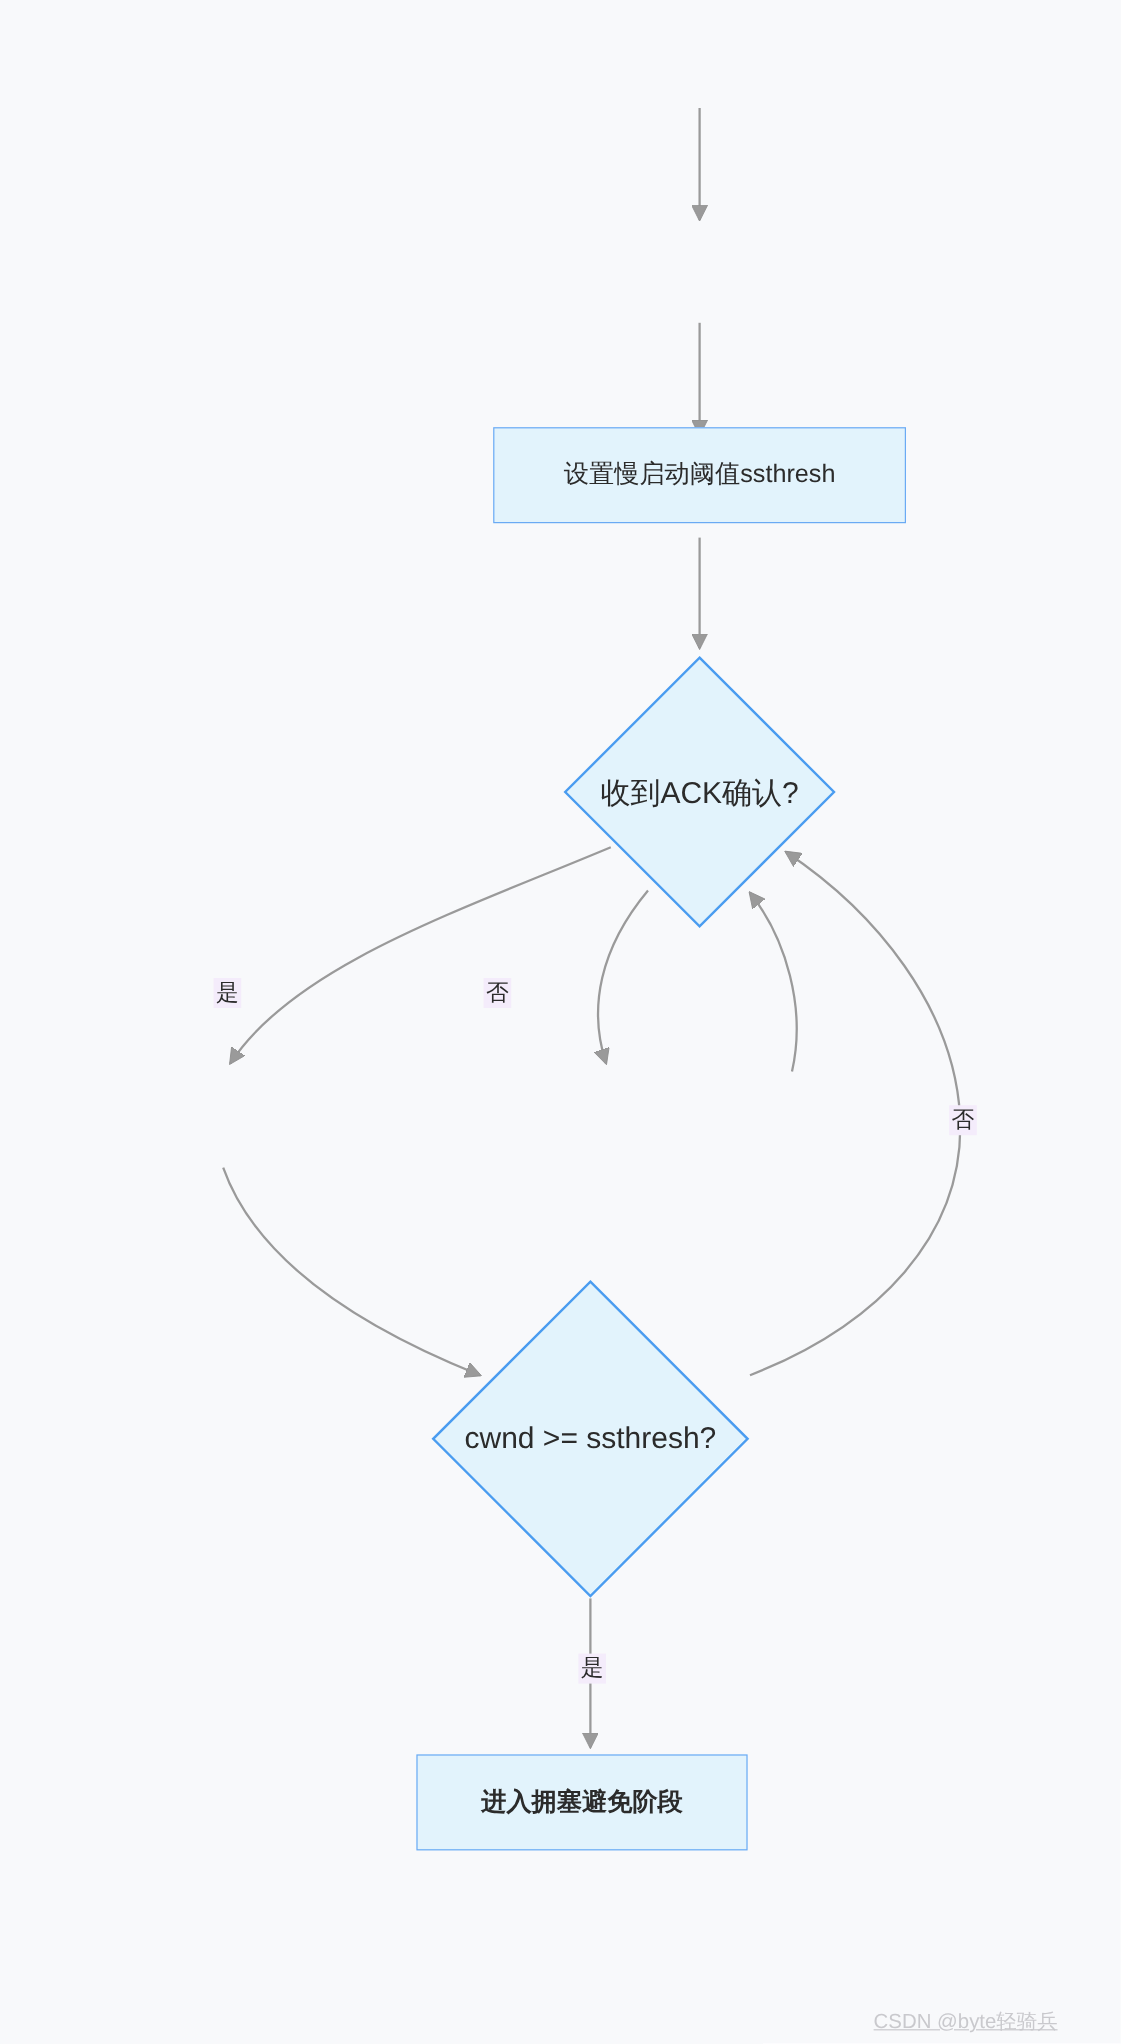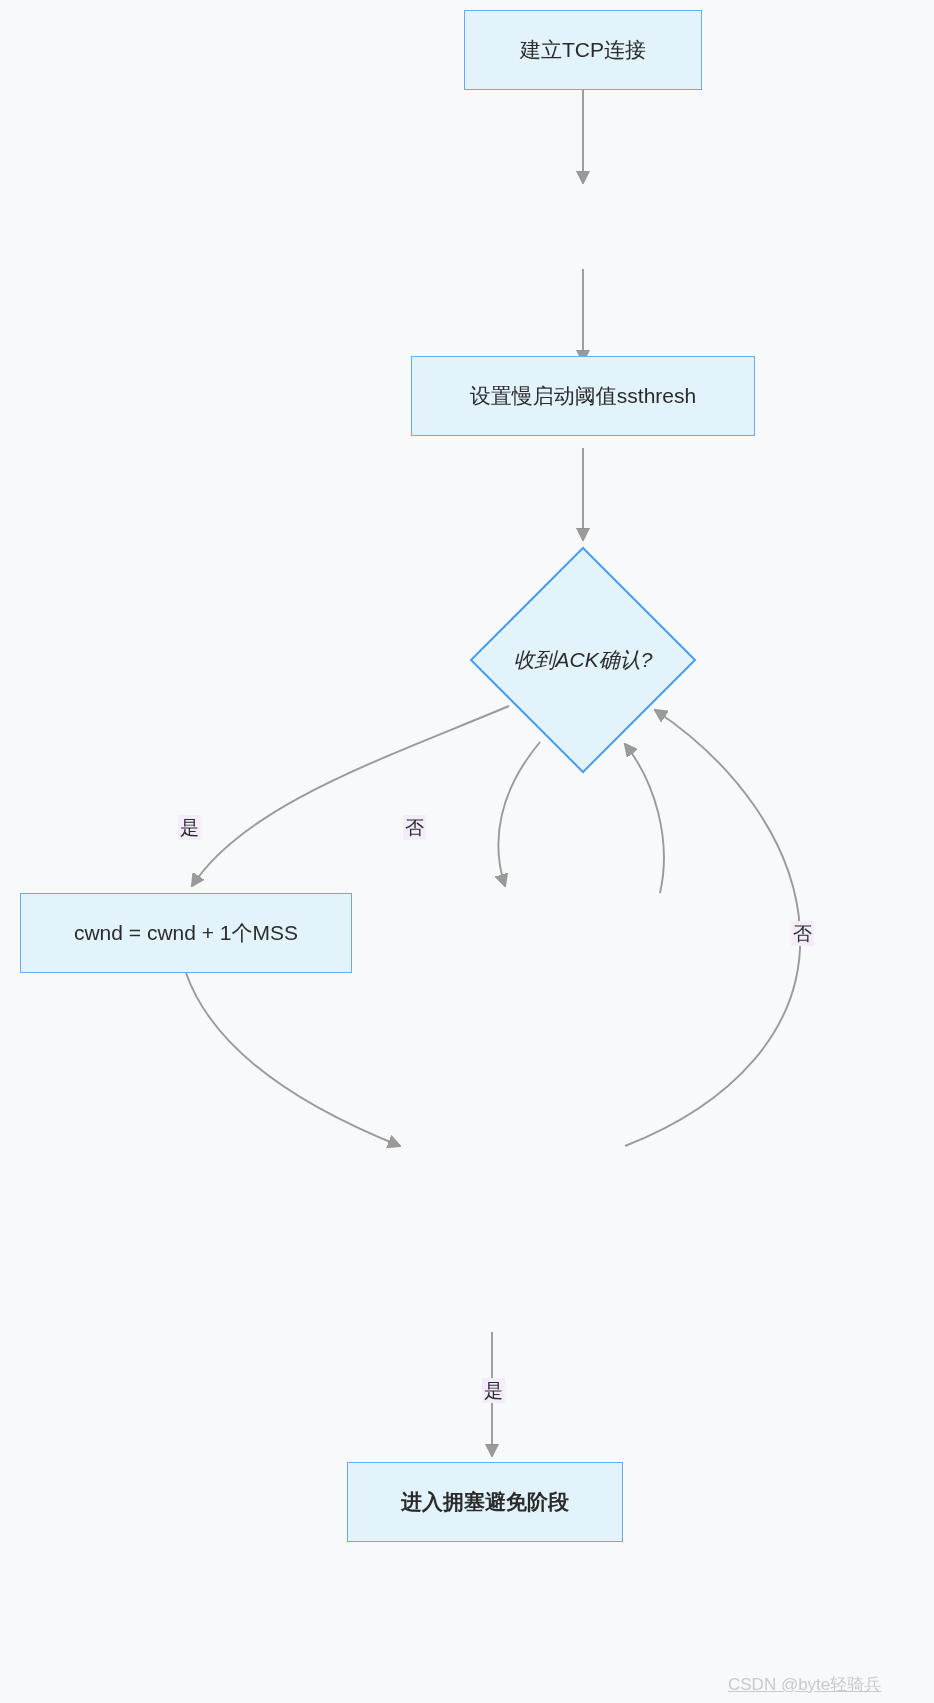--- a/index.html
+++ b/index.html
@@ -50,23 +50,22 @@
   .node-diamond .dlabel {
     position: absolute;
     left: 0;
     top: 0;
     width: 100%;
     height: 100%;
     display: flex;
     align-items: center;
     justify-content: center;
     color: #2b2b2b;
-    font-size: 21px;
+    font-size: 25px;
     white-space: nowrap;
-    font-style: italic;
   }
   .edge-label {
     position: absolute;
     background: #f4ecfb;
     color: #2b2b2b;
     font-size: 19px;
     line-height: 1;
     padding: 3px 2px;
     z-index: 3;
     white-space: nowrap;
@@ -107,41 +106,41 @@
       <path d="M 660 893 C 672 840, 655 782, 625 744"></path>
 
       <path d="M 186 973 C 215 1055, 310 1110, 400 1146"></path>
 
       <path d="M 625 1146 C 730 1105, 805 1030, 800 930 C 795 840, 730 760, 655 710"></path>
 
       <path d="M 492 1332 L 492 1456"></path>
     </g>
   </svg>
 
-  <div class="node" style="left:464px; top:10px; width:238px; height:80px;">
-    <span>建立TCP连接</span>
-  </div>
 
 
   <div class="node" style="left:411px; top:356px; width:344px; height:80px;">
     <span>设置慢启动阈值ssthresh</span>
   </div>
 
   <div class="node-diamond" style="left:469px; top:546px; width:228px; height:228px;">
     <svg class="dshape" viewBox="0 0 228 228" xmlns="http://www.w3.org/2000/svg">
       <polygon points="114,2 226,114 114,226 2,114" fill="#e2f3fc" stroke="#4a9cf0" stroke-width="2"></polygon>
     </svg>
     <div class="dlabel">收到ACK确认?</div>
   </div>
 
-  <div class="node" style="left:20px; top:893px; width:332px; height:80px;">
-    <span>cwnd = cwnd + 1个MSS</span>
-  </div>
 
 
+  <div class="node-diamond" style="left:359px; top:1066px; width:266px; height:266px;">
+    <svg class="dshape" viewBox="0 0 266 266" xmlns="http://www.w3.org/2000/svg">
+      <polygon points="133,2 264,133 133,264 2,133" fill="#e2f3fc" stroke="#4a9cf0" stroke-width="2"></polygon>
+    </svg>
+    <div class="dlabel">cwnd &gt;= ssthresh?</div>
+  </div>
 
   <div class="node" style="left:347px; top:1462px; width:276px; height:80px;font-weight:bold;">
     <span>进入拥塞避免阶段</span>
   </div>
 
   <div class="edge-label" style="left:178px; top:815px;">是</div>
 
   <div class="edge-label" style="left:403px; top:815px;">否</div>
 
   <div class="edge-label" style="left:791px; top:921px;">否</div>

